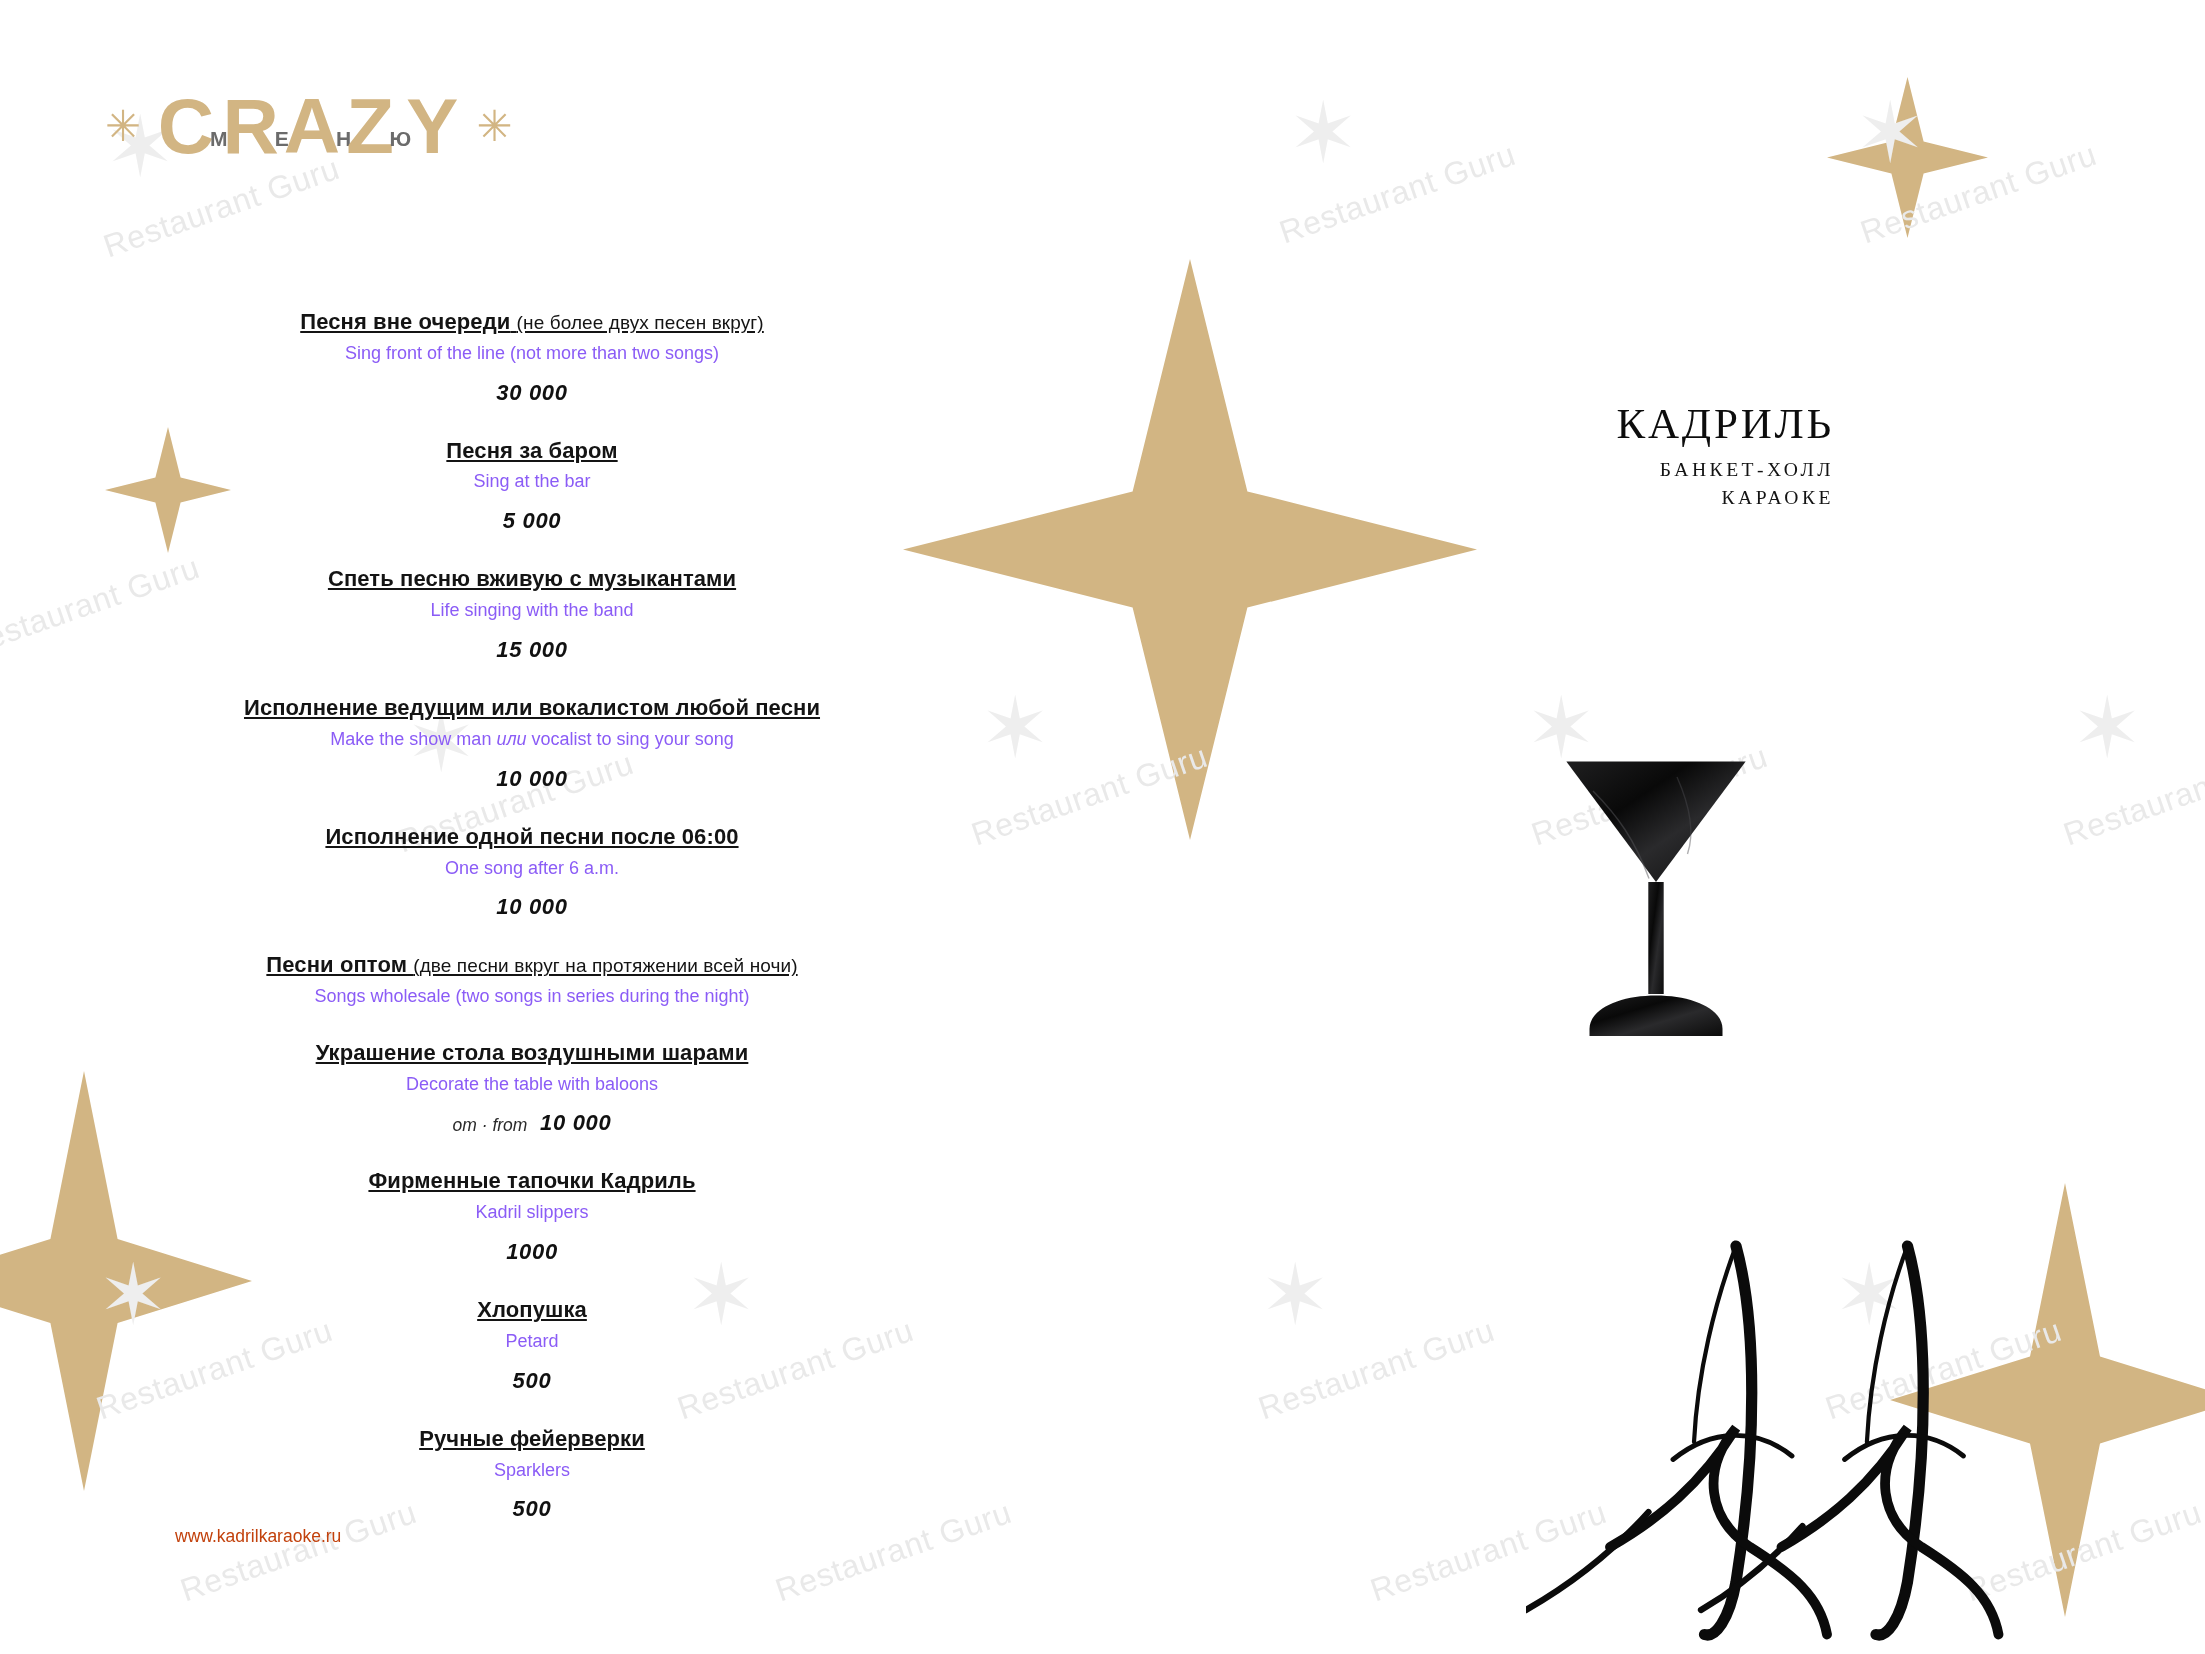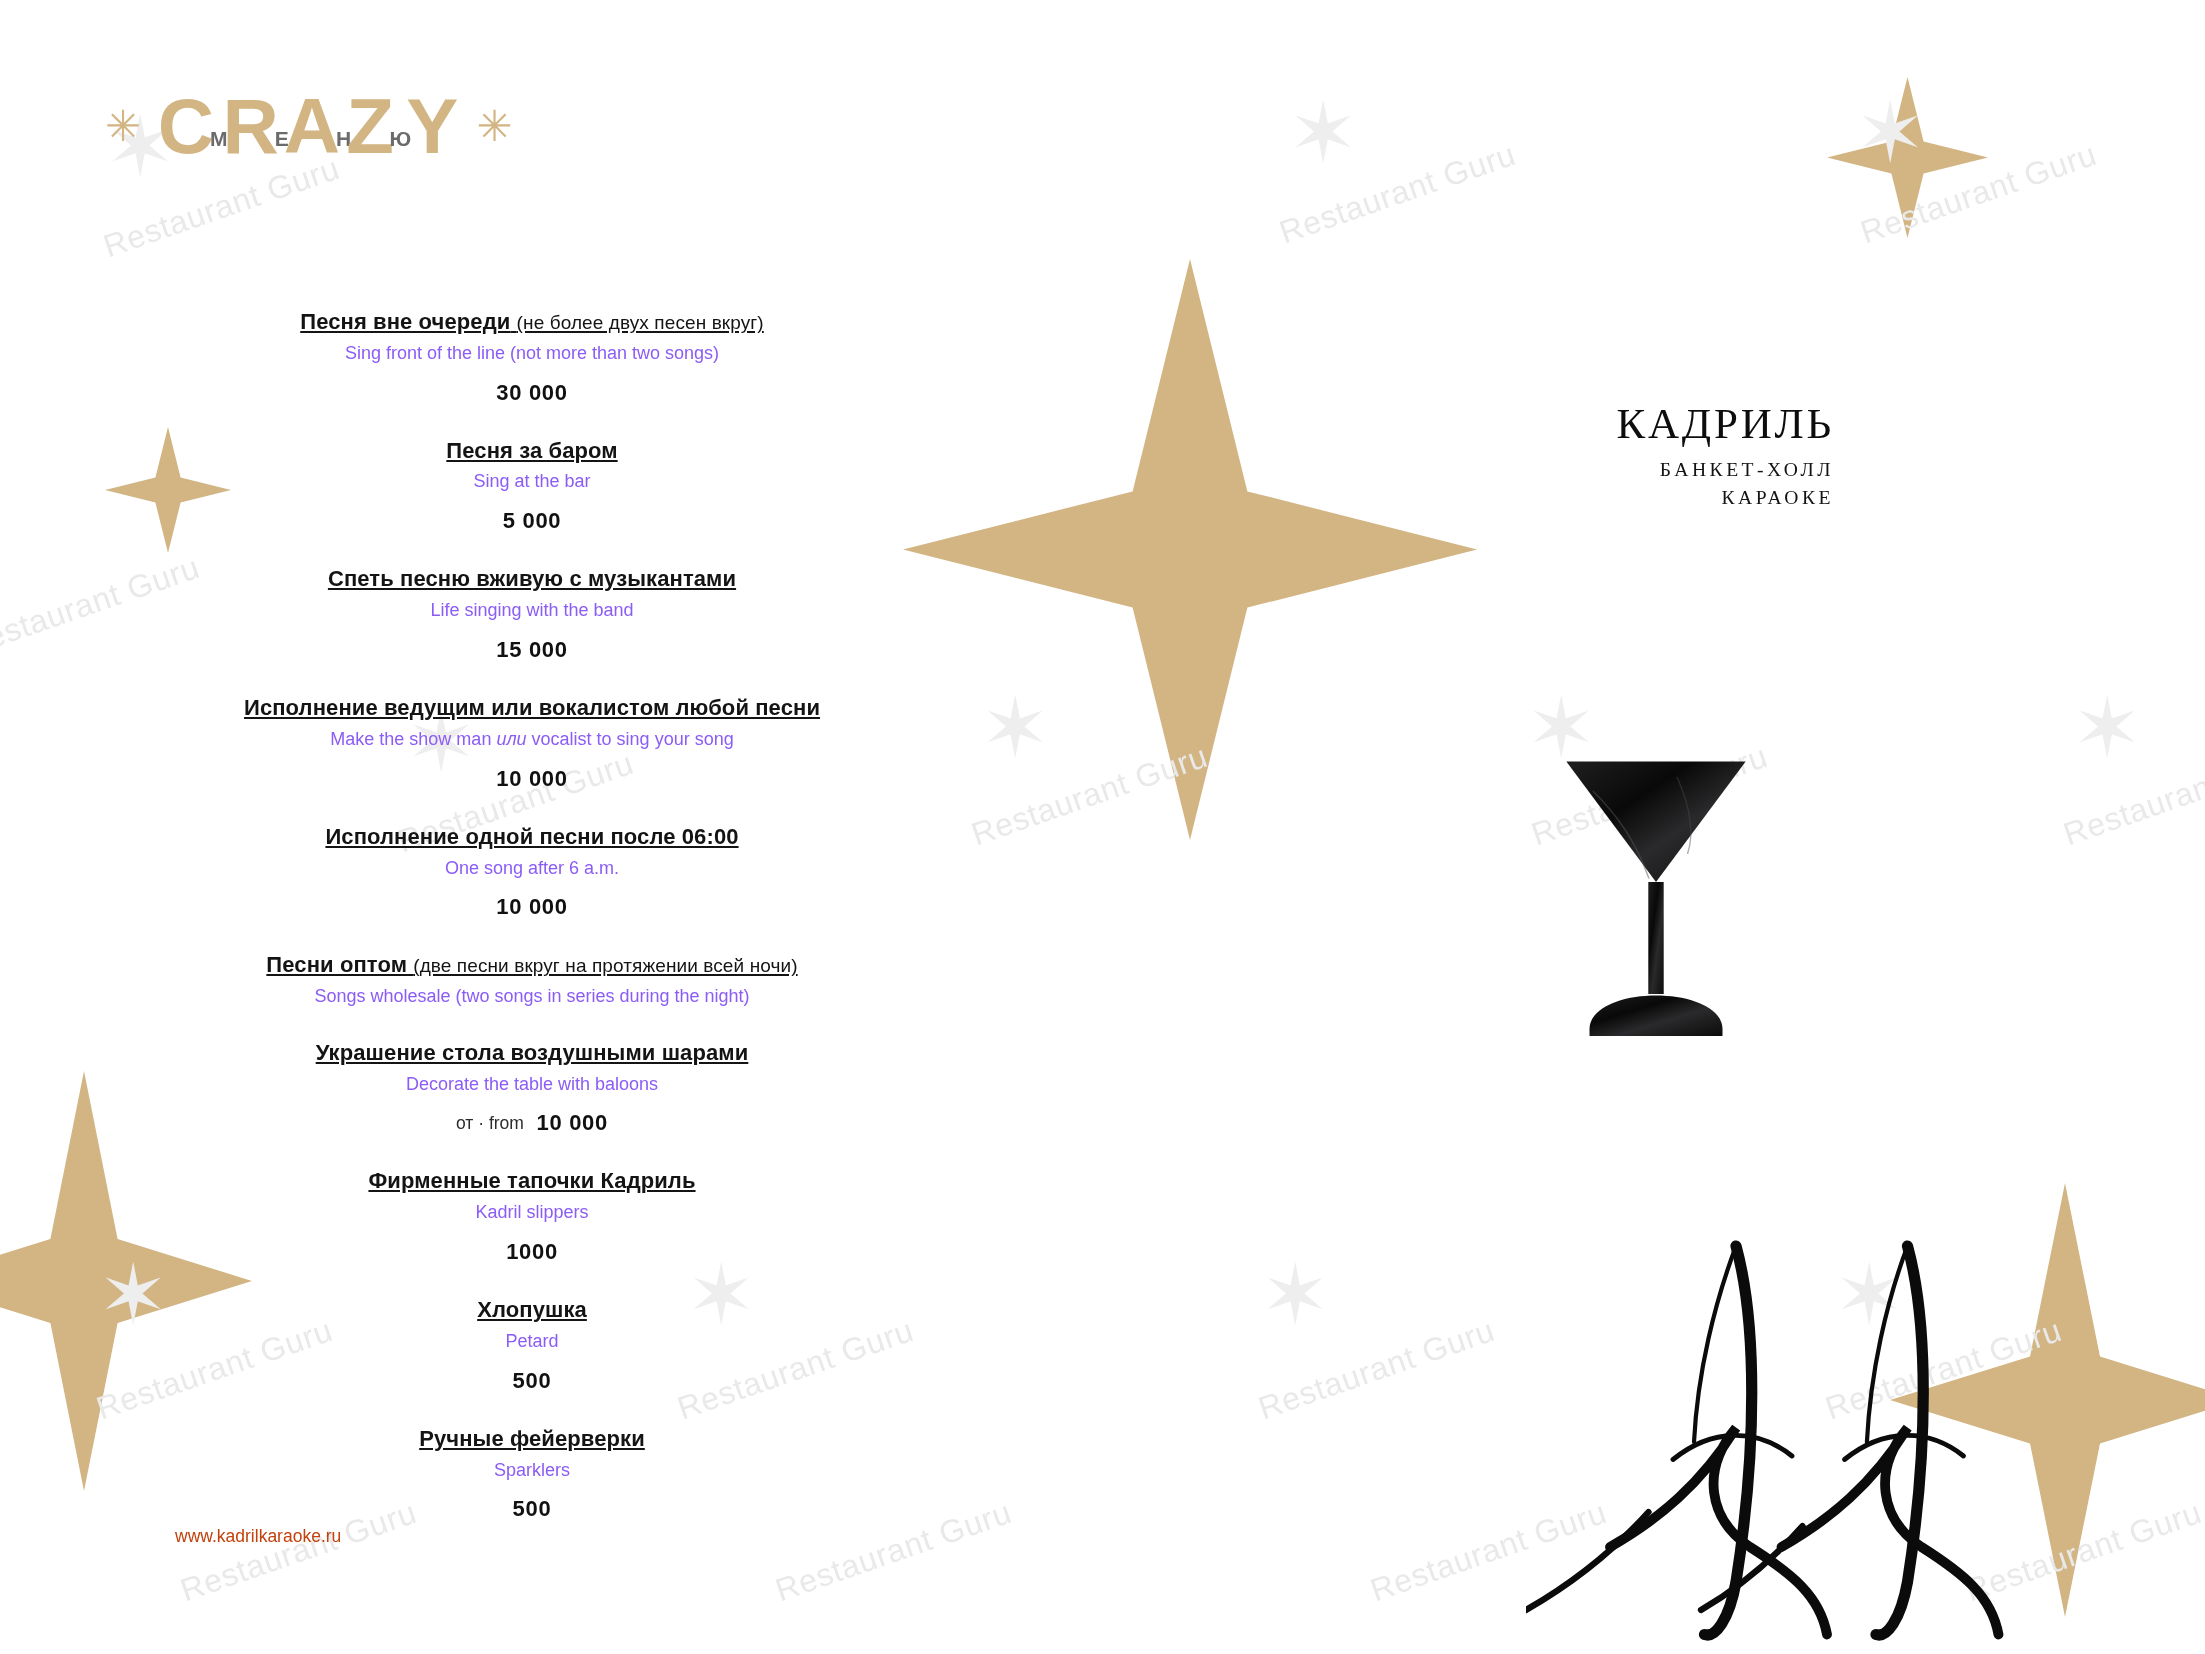--- a/index.html
+++ b/index.html
@@ -119,23 +119,24 @@
     font-weight: 400;
     color: #8b5cf6;
     line-height: 1.25;
   }
   .item-en .it {
     font-style: italic;
   }
   .price-row {
     margin-top: 15.4px;
     display: flex;
-    align-items: center;
+    align-items: flex-end;
     justify-content: center;
     gap: 12.6px;
+    font-style: italic;
   }
   .price-prefix {
     font-size: 17.5px;
     font-weight: 400;
     color: #2b2b2b;
   }
   .price {
     font-size: 22px;
     font-weight: 700;
     color: #111111;

